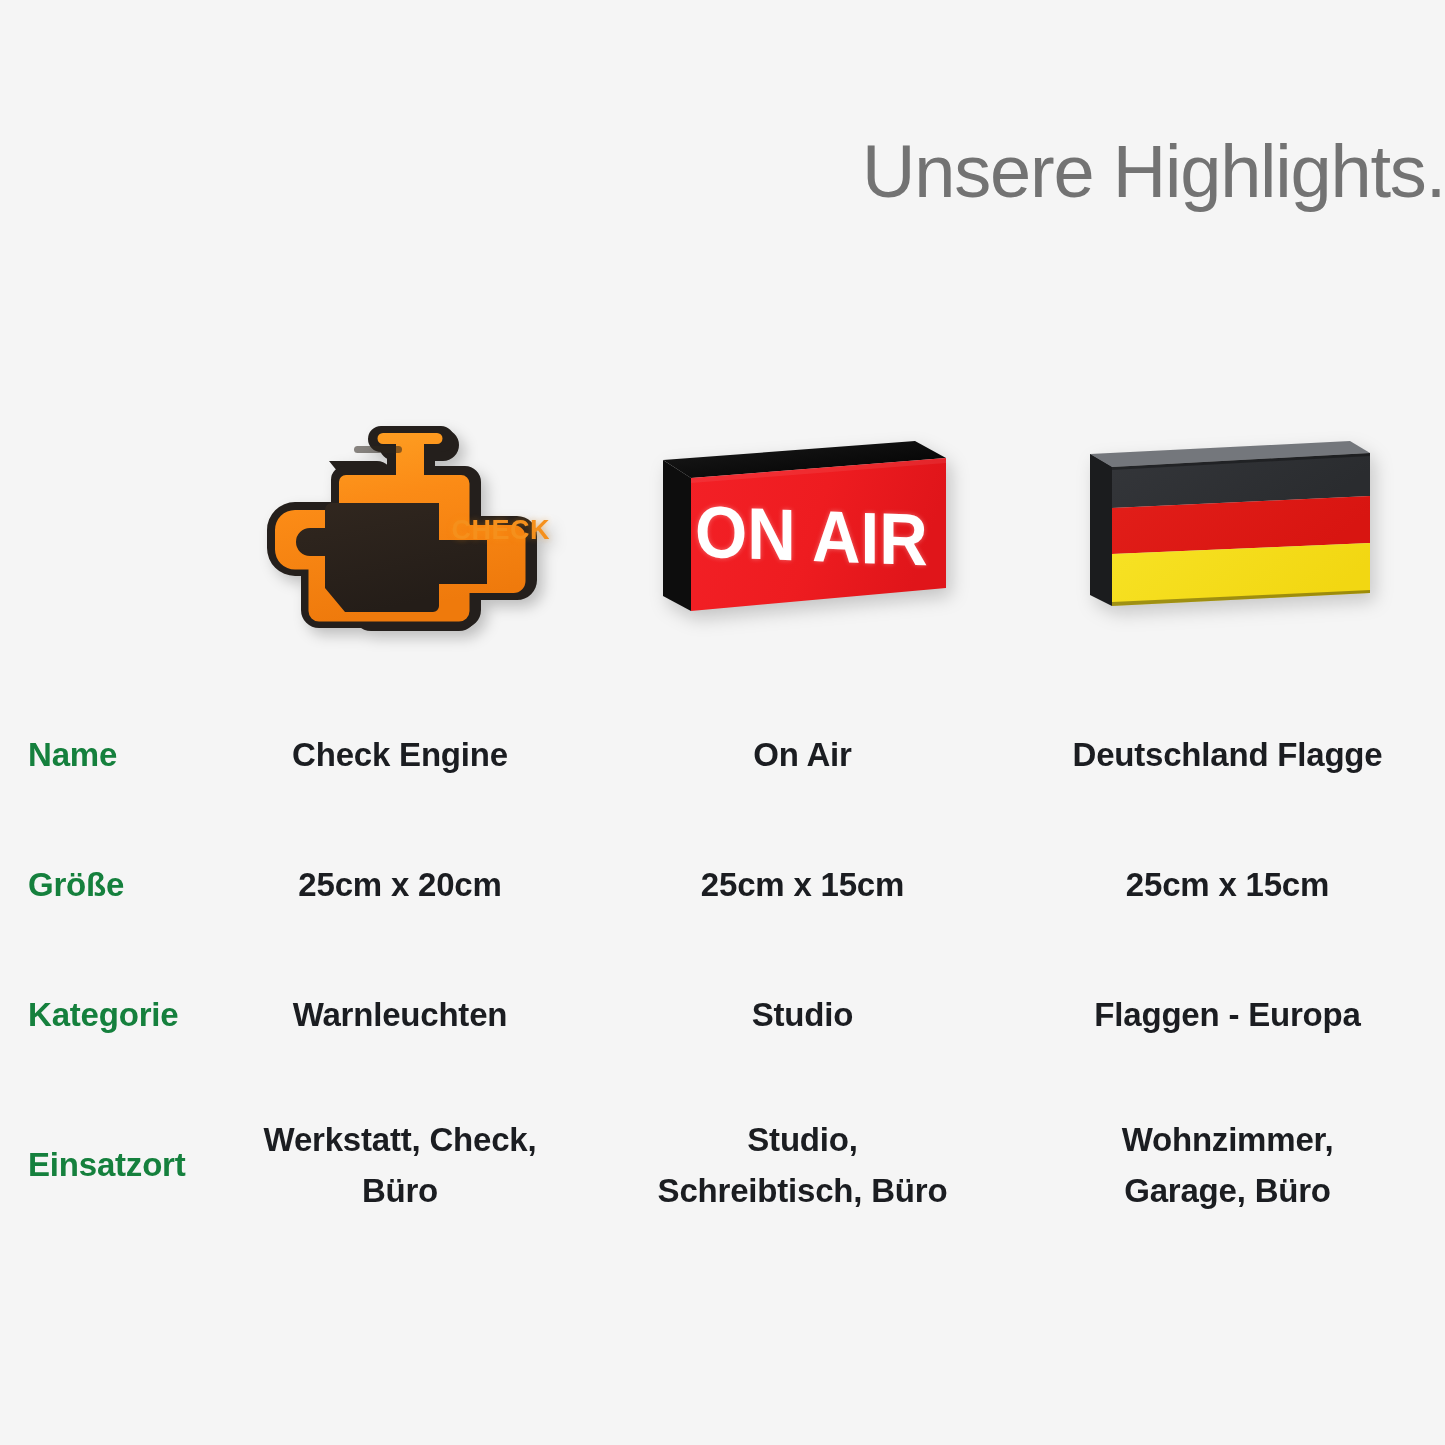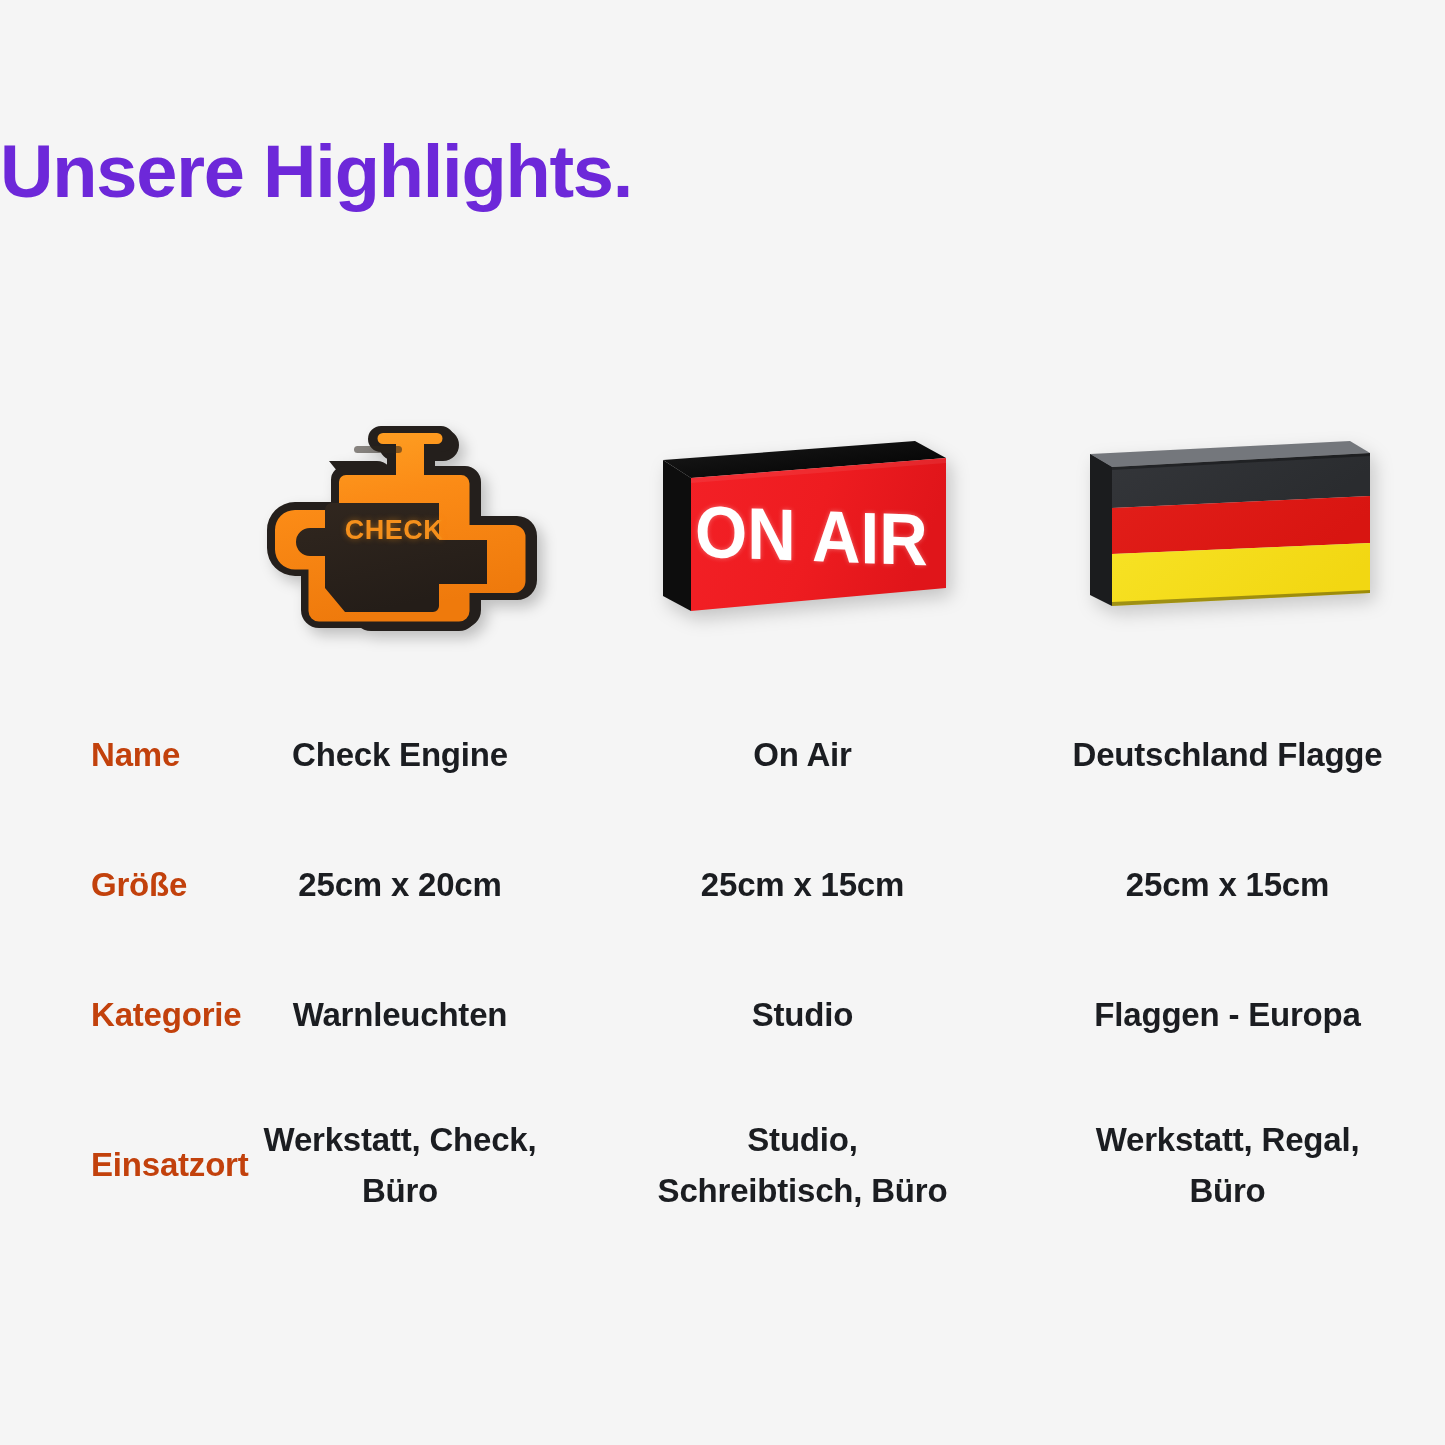--- a/index.html
+++ b/index.html
@@ -21,25 +21,25 @@
     height: 1445px;
     box-sizing: border-box;
   }
 
   
   .title {
     position: absolute;
     top: 131px;
     left: 0;
     width: 100%;
-    text-align: left;
+    text-align: right;
     font-size: 74px;
-    font-weight: 700;
+    font-weight: 400;
     letter-spacing: -1.2px;
-    color: #6d28d9;
+    color: #737373;
     line-height: 1.1;
   }
 
   
   .products {
     position: absolute;
     top: 400px;
     left: 0;
     width: 1445px;
     height: 260px;
@@ -57,24 +57,24 @@
   
   .check-engine {
     position: relative;
     width: 300px;
     height: 224px;
     filter: drop-shadow(6px 7px 7px rgba(0,0,0,0.22));
   }
   .check-engine svg { display: block; width: 100%; height: 100%; }
   .ce-text {
     position: absolute;
-    left: 0; right: 12px;
+    left: 0; right: 0;
     top: 50%;
     transform: translateY(-50%);
-    text-align: center;
+    text-align: right;
     pointer-events: none;
   }
   .ce-line {
     display: block;
     font-family: "Liberation Sans", sans-serif;
     font-weight: 700;
     font-size: 27px;
     letter-spacing: 0.5px;
     line-height: 1.12;
     color: #f5901c;
@@ -138,22 +138,22 @@
     align-items: center;
   }
   .row-name   { height: 130px; }
   .row-groesse{ height: 130px; }
   .row-kat    { height: 130px; }
   .row-ort    { height: 170px; }
 
   .lbl {
     font-size: 33px;
     font-weight: 700;
-    color: #c2410c;
-    padding-left: 91px;
+    color: #15803d;
+    padding-left: 28px;
     letter-spacing: -0.2px;
   }
   .val {
     font-size: 33px;
     font-weight: 700;
     color: #1b1d21;
     text-align: center;
     line-height: 1.55;
     letter-spacing: -0.2px;
   }
@@ -287,18 +287,18 @@
       <div class="lbl">Kategorie</div>
       <div class="val">Warnleuchten</div>
       <div class="val">Studio</div>
       <div class="val">Flaggen - Europa</div>
     </div>
 
     <div class="row row-ort">
       <div class="lbl">Einsatzort</div>
       <div class="val" style="padding:0 58px;">Werkstatt, Check, Büro</div>
       <div class="val" style="padding:0 54px;">Studio, Schreibtisch, Büro</div>
-      <div class="val" style="padding:0 74px;">Werkstatt, Regal, Büro</div>
+      <div class="val" style="padding:0 74px;">Wohnzimmer, Garage, Büro</div>
     </div>
 
   </div>
 
 </div>
 
 </body></html>

